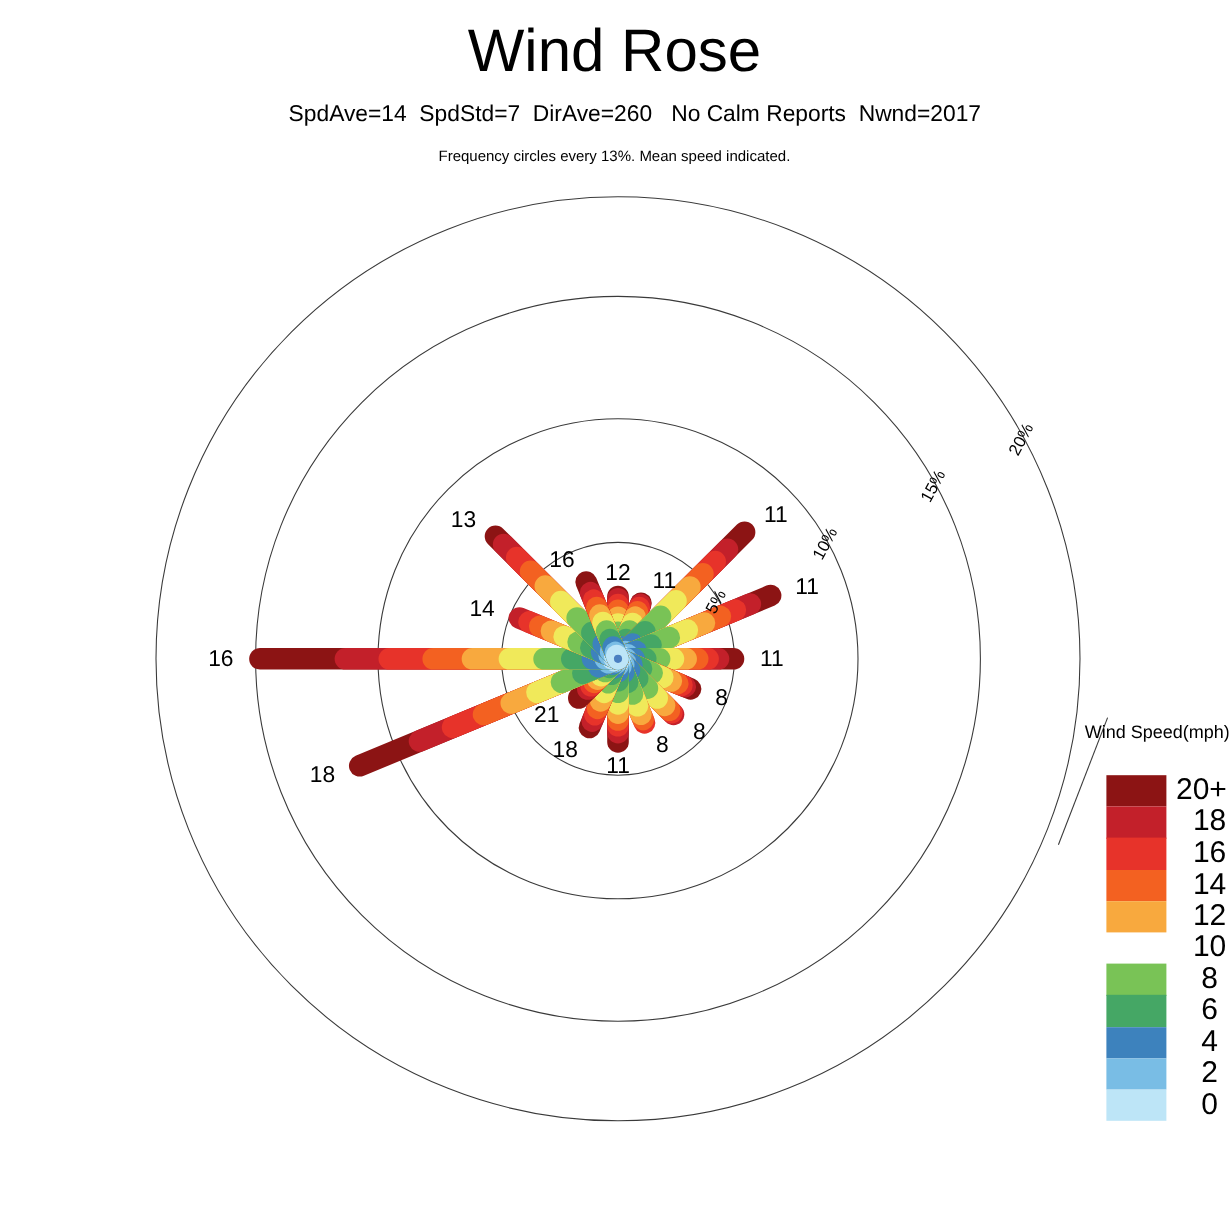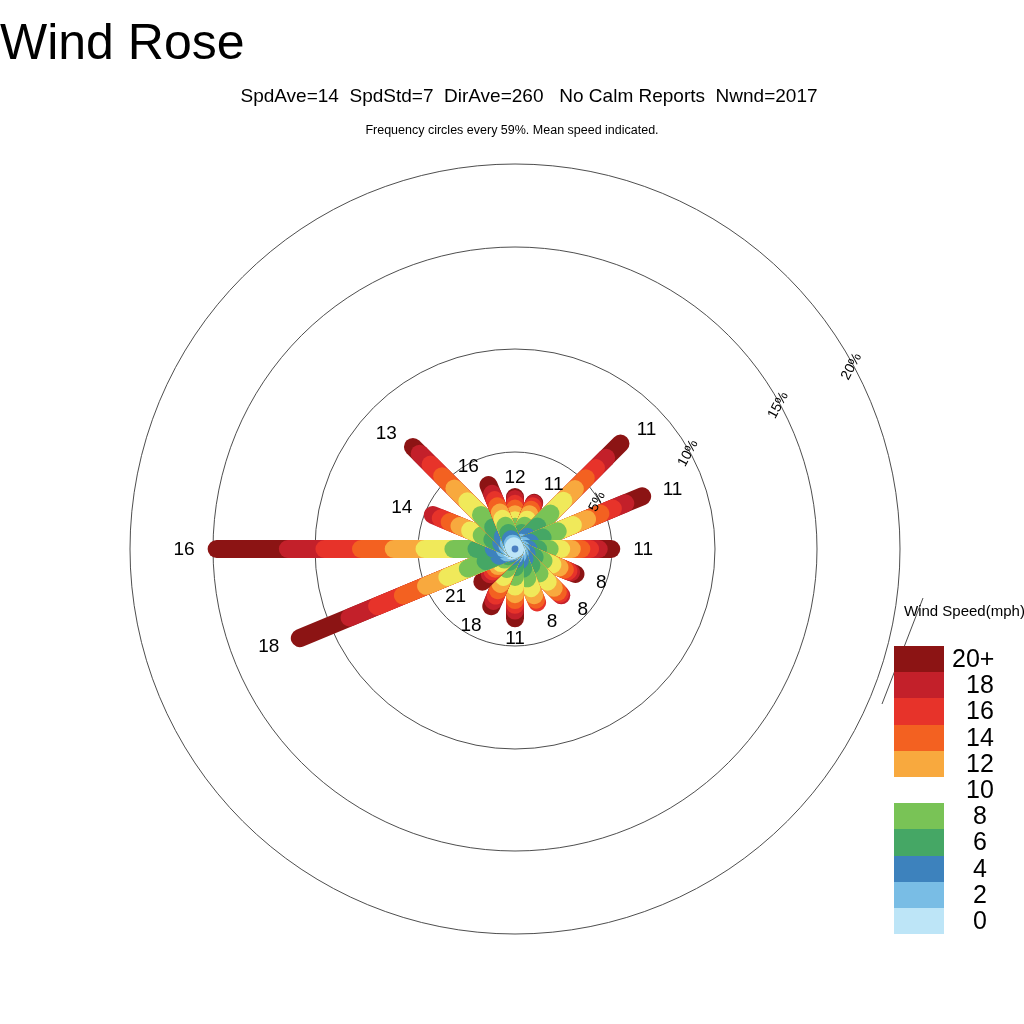--- a/index.html
+++ b/index.html
@@ -20,21 +20,21 @@
     position: absolute;
     inset: 0;
   }
 
   
   .title {
     position: absolute;
     top: 14px;
     left: 0;
     width: 1024px;
-    text-align: left;
+    text-align: center;
     font-size: 50px;
     font-weight: 400;
     line-height: 56px;
     letter-spacing: 0px;
   }
   .subtitle {
     position: absolute;
     top: 84px;
     left: 17px;
     width: 1024px;
@@ -88,21 +88,21 @@
     line-height: 18px;
     white-space: nowrap;
   }
   .legend-pointer {
     position: absolute;
     left: 880px;
     top: 596px;
   }
   #legend-bar {
     position: absolute;
-    left: 894px;
+    left: 922px;
     top: 646px;
     width: 50px;
   }
   .legend-row {
     position: relative;
     height: 26.2px;
   }
   .legend-swatch {
     position: absolute;
     left: 0;
@@ -126,21 +126,21 @@
     text-align: center;
   }
 </style>
 </head>
 <body>
 
 <div id="root">
 
   <div class="title">Wind Rose</div>
   <div class="subtitle">SpdAve=14  SpdStd=7  DirAve=260   No Calm Reports  Nwnd=2017</div>
-  <div class="subsubtitle">Frequency circles every 59%. Mean speed indicated.</div>
+  <div class="subsubtitle">Frequency circles every 13%. Mean speed indicated.</div>
 
   <svg id="polar" width="1024" height="1024">
     <g id="rings-group">
         <circle cx="515" cy="549" r="97" class="ring"></circle>
         <circle cx="515" cy="549" r="200" class="ring"></circle>
         <circle cx="515" cy="549" r="302" class="ring"></circle>
         <circle cx="515" cy="549" r="385" class="ring"></circle>
       </g>
     <g id="petals-group">
         <line x1="515" y1="549" x2="515" y2="497.025" stroke="#8c1414" stroke-width="18" stroke-linecap="round"></line>

